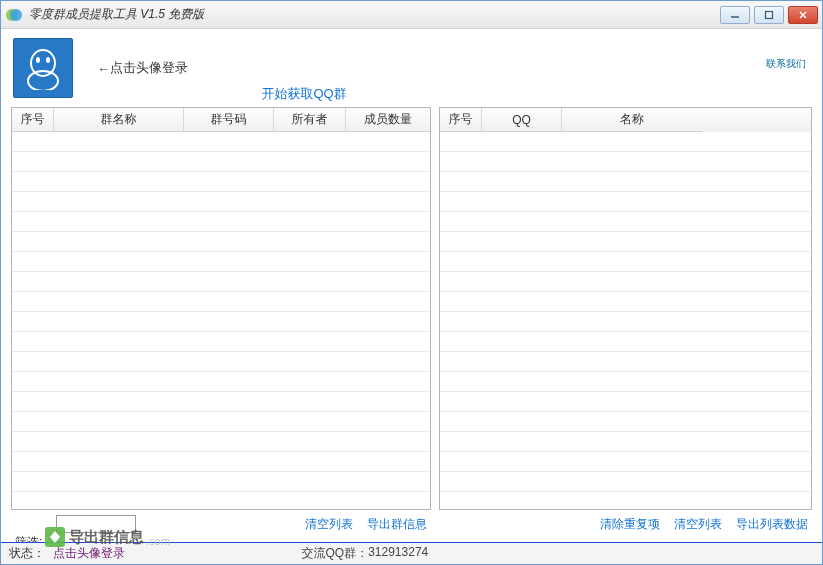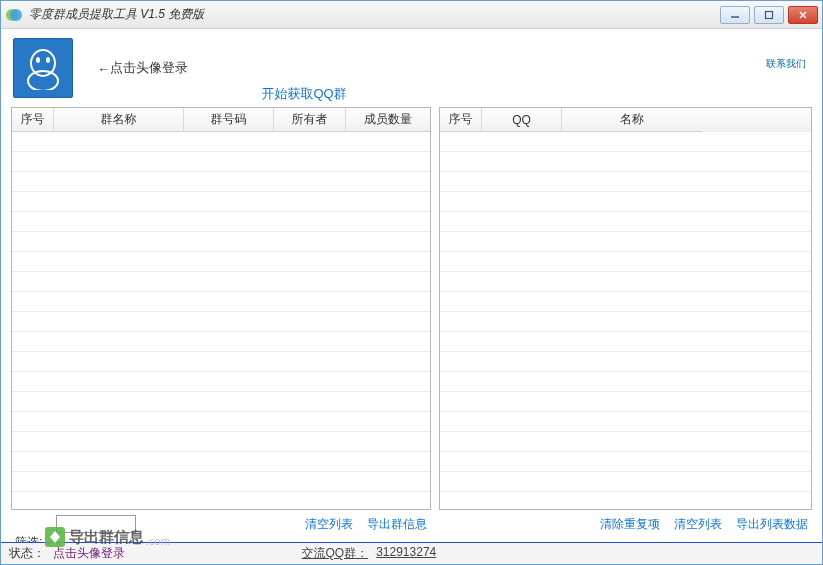--- a/index.html
+++ b/index.html
@@ -194,22 +194,20 @@
       color: #444;
       gap: 8px;
     }
     .status-label { color: #333; }
     .status-text { color: #701a75; }
     .status-center {
       position: absolute;
       left: 50%;
       transform: translateX(-110px);
       display: flex;
-      gap: 8px;
-      text-decoration: underline;
     }
     .statusbar { position: relative; }
     .watermark {
       position: absolute;
       left: 45px;
       bottom: 18px;
       display: flex;
       align-items: center;
       gap: 4px;
       pointer-events: none;

